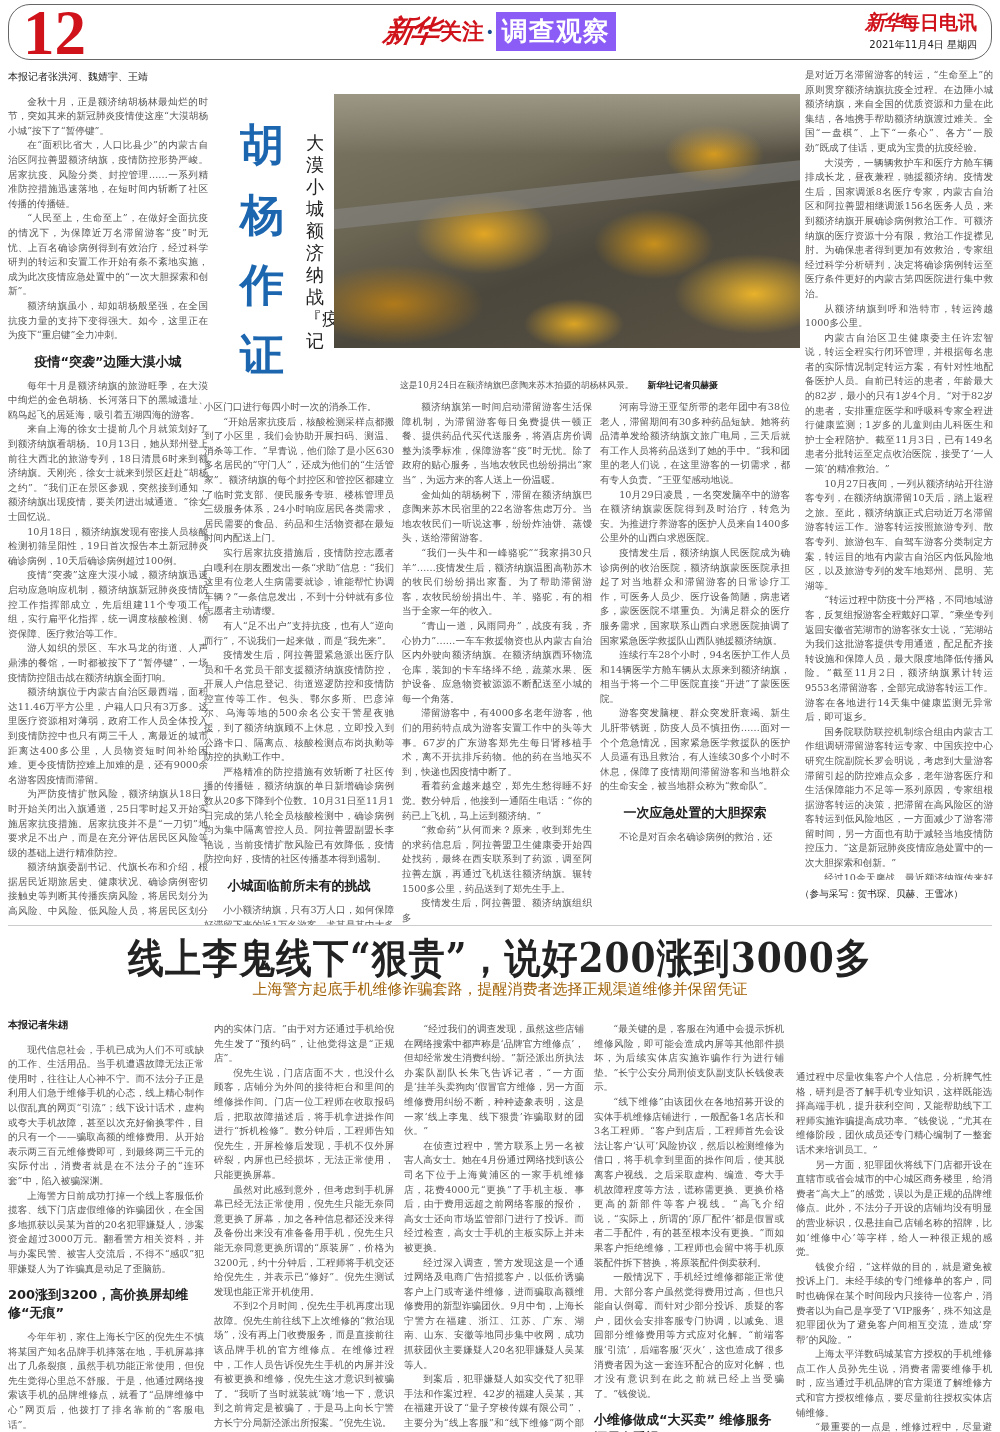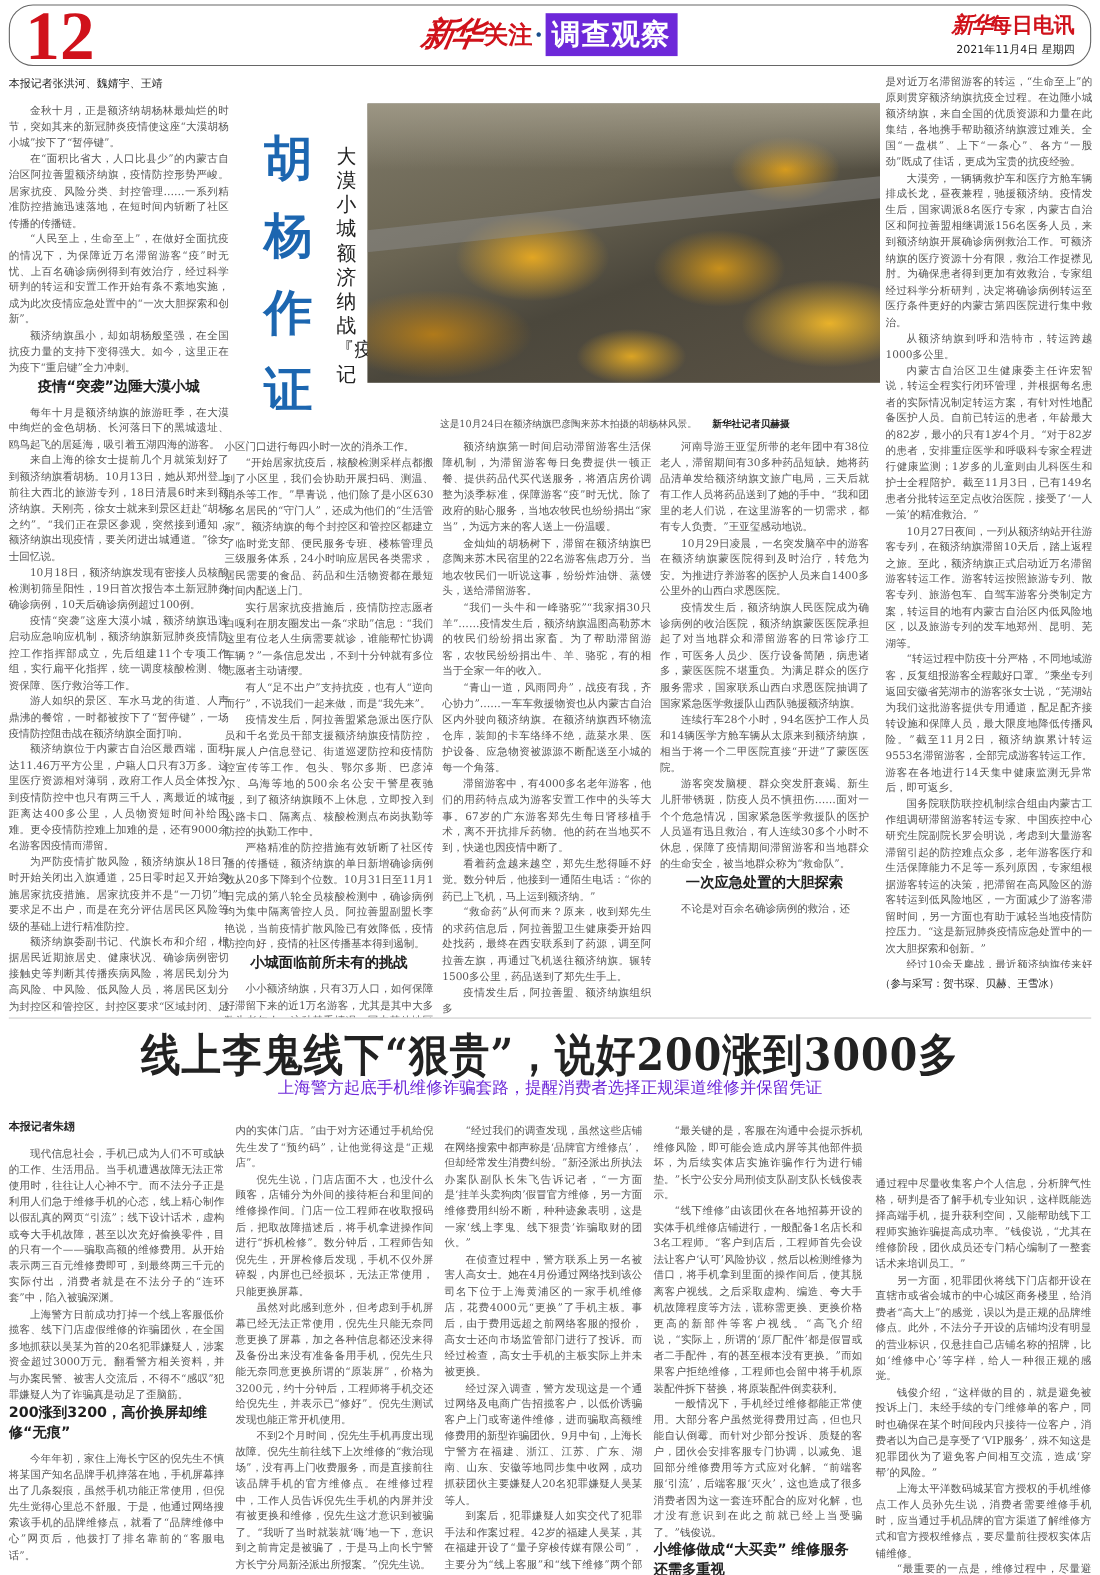--- a/index.html
+++ b/index.html
@@ -5,30 +5,30 @@
   * { box-sizing: border-box; margin: 0; padding: 0; }
   html, body { width: 1000px; height: 1432px; background: #fff; overflow: hidden; }
   body { font-family: "DejaVu Serif", "Liberation Serif", serif; color: #333; position: relative; }
 
   .masthead { position: absolute; left: 8px; top: 4px; width: 984px; height: 56px; border: 1.5px solid #666; border-radius: 22px; }
   .page-num { position: absolute; left: 14px; top: 2px; font-family: "Liberation Serif", serif; font-weight: bold; font-size: 63px; color: #d0121b; line-height: 52px; }
   .mast-center { position: absolute; left: 375px; top: 6px; display: flex; align-items: center; }
   .xinhua-logo { font-family: "DejaVu Serif", serif; font-style: italic; font-weight: bold; color: #d0121b; font-size: 30px; letter-spacing: -4px; transform: skewX(-10deg); }
   .mast-focus { font-family: "DejaVu Serif", serif; color: #d0121b; font-weight: bold; font-size: 22px; margin-left: 4px; }
   .mast-dot { color: #1a4e8c; font-size: 22px; font-weight: bold; margin: 0 2px; }
-  .mast-box { background: #6d28d9; color: #fff; font-family: "DejaVu Sans", sans-serif; font-weight: bold; font-size: 26px; padding: 2px 6px; letter-spacing: 1px; }
+  .mast-box { background: #8b5cf6; color: #fff; font-family: "DejaVu Sans", sans-serif; font-weight: bold; font-size: 26px; padding: 2px 6px; letter-spacing: 1px; }
   .mast-right { position: absolute; right: 14px; top: 4px; text-align: right; }
   .mast-right-logo { font-family: "DejaVu Serif", serif; color: #d0121b; font-weight: bold; font-size: 19px; }
   .mast-right-logo i { font-style: italic; font-size: 20px; letter-spacing: -2px; }
   .mast-date { font-family: "DejaVu Sans", sans-serif; font-size: 10px; color: #222; margin-top: 2px; }
 
   .col { position: absolute; font-size: 9.6px; line-height: 14.6px; color: #555; text-align: justify; overflow: hidden; }
   .col p { text-indent: 2em; }
   .byline { font-family: "DejaVu Sans", sans-serif; font-size: 10px; color: #222; }
-  .subhead { font-family: "DejaVu Sans", sans-serif; font-weight: bold; font-size: 13px; color: #222; text-align: center; margin: 0 0 8px; line-height: 18px; }
+  .subhead { font-family: "DejaVu Sans", sans-serif; font-weight: bold; font-size: 13px; color: #222; text-align: center; margin: 10px 0 8px; line-height: 18px; }
   .subhead.left { text-align: left; }
 
   .vtitle { position: absolute; left: 232px; top: 110px; width: 60px; color: #1c66b0; font-family: "DejaVu Serif", serif; font-weight: bold; font-size: 44px; line-height: 70px; text-align: center; }
   .vsub { position: absolute; left: 304px; top: 132px; width: 22px; font-family: "DejaVu Sans", sans-serif; font-size: 18px; line-height: 22px; color: #222; text-align: center; }
 
   .photo { position: absolute; left: 334px; top: 94px; width: 466px; height: 254px; overflow: hidden;
     background:
       radial-gradient(ellipse 50px 30px at 380px 60px, #d69b1e 0%, rgba(214,155,30,0) 100%),
       radial-gradient(ellipse 70px 40px at 150px 140px, #e2a623 0%, rgba(226,166,35,0) 100%),
       radial-gradient(ellipse 60px 35px at 320px 150px, #c8901c 0%, rgba(200,144,28,0) 100%),
@@ -37,21 +37,21 @@
       radial-gradient(ellipse 50px 25px at 240px 230px, #dba424 0%, rgba(219,164,36,0) 100%),
       linear-gradient(160deg, #7d7867 0%, #6b6553 35%, #4b473c 60%, #5a5244 100%); }
   .photo .road { position: absolute; left: -20px; top: 90px; width: 520px; height: 20px; background: rgba(140,140,140,0.5); transform: rotate(-6deg); }
   .photo .sand { position: absolute; left: 0; top: 0; width: 466px; height: 60px; background: linear-gradient(180deg, #9c9684, rgba(156,150,132,0)); }
   .caption { position: absolute; left: 400px; top: 380px; font-size: 8.8px; color: #555; }
   .caption .credit { font-family: "DejaVu Sans", sans-serif; font-weight: bold; color: #222; margin-left: 14px; }
 
   .rule { position: absolute; background: #ccc; }
 
   .headline2 { position: absolute; left: 0; top: 935px; width: 1000px; text-align: center; font-family: "DejaVu Serif", serif; font-weight: bold; font-size: 36px; color: #222; letter-spacing: 1px; transform: scaleY(1.12); }
-  .deck2 { position: absolute; left: 0; top: 980px; width: 1000px; text-align: center; font-family: "DejaVu Sans", sans-serif; font-size: 15px; color: #6d28d9; }
+  .deck2 { position: absolute; left: 0; top: 980px; width: 1000px; text-align: center; font-family: "DejaVu Sans", sans-serif; font-size: 15px; color: #a16207; }
   .credits { position: absolute; left: 800px; top: 888px; font-family: "DejaVu Sans", sans-serif; font-size: 9.6px; color: #222; }
 </style>
 </head>
 <body>
 
 <div class="masthead">
   <div class="page-num">12</div>
   <div class="mast-center">
     <span class="xinhua-logo">新华</span>
     <span class="mast-focus">关注</span>

